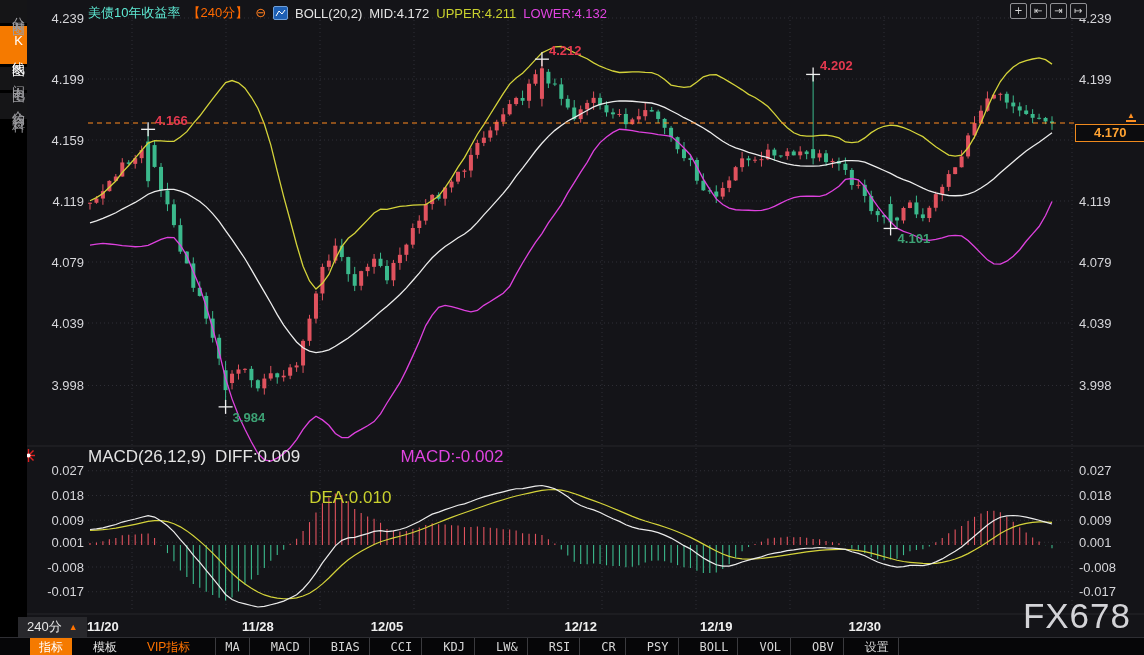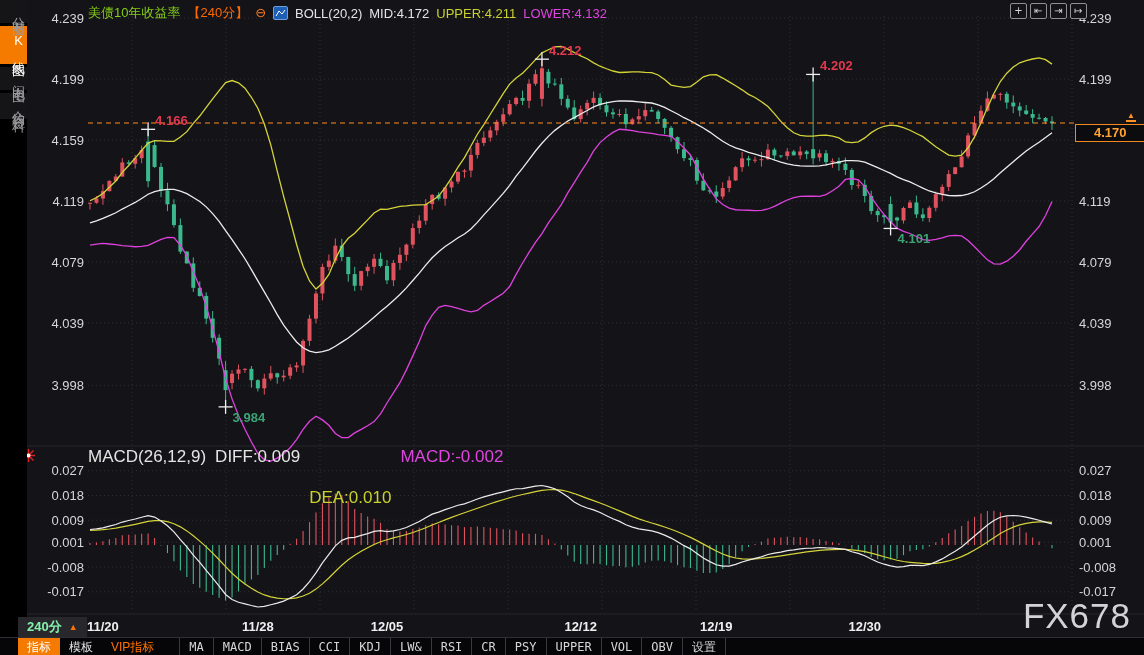--- a/index.html
+++ b/index.html
@@ -7,21 +7,21 @@
        font-family:"Liberation Sans","DejaVu Sans",sans-serif;}
   
   #sidebar{position:absolute;left:0;top:0;width:27px;height:655px;background:#000;z-index:6;}
   .side-tab{writing-mode:vertical-rl;text-orientation:upright;letter-spacing:3px;
             width:27px;box-sizing:border-box;padding:7px 0;margin-bottom:3px;
             text-align:center;font-size:13px;color:#9b9b9f;background:#151517;cursor:pointer;}
   .side-tab.active{background:#f57a00;color:#fff;}
   
   #hdr{position:absolute;left:88px;top:5px;height:16px;display:flex;align-items:center;
        gap:7px;font-size:13px;z-index:4;white-space:nowrap;}
-  .hdr-title{color:#84cc16;}
+  .hdr-title{color:#5eead4;}
   .hdr-period{color:#ff6a00;}
   .hdr-collapse{color:#ff7d1e;font-size:13px;line-height:12px;cursor:pointer;}
   .hdr-white{color:#e4e4e4;}
   .hdr-upper{color:#c9d12e;}
   .hdr-lower{color:#e044e0;}
   #boll-ic{width:13px;height:12px;background:#1d5fb4;border:1px solid #6f9fd8;border-radius:2px;
            display:inline-block;}
   
   #win-icons{position:absolute;left:1010px;top:3px;display:flex;gap:3px;z-index:4;}
   .win-ic{width:15px;height:14px;border:1px solid #909094;border-radius:2px;color:#d8d8d8;
@@ -34,27 +34,27 @@
   #macd-star{position:absolute;left:22px;top:448px;z-index:4;}
   
   #price-box{position:absolute;left:1075px;top:124px;width:62px;height:16px;background:#0c0c0e;
              border:1px solid #f08a1e;color:#ffa332;font-size:13px;font-weight:bold;
              line-height:16px;padding-left:18px;z-index:5;}
   #price-marker{position:absolute;left:1126px;top:111px;color:#ff9022;font-size:8px;
                 border-bottom:2px solid #ff9022;padding:0 1px;line-height:9px;z-index:5;}
   
   #period-cell{position:absolute;left:18px;top:617px;height:18px;padding:1px 9px;background:#28282c;
                display:flex;align-items:center;gap:7px;z-index:6;cursor:pointer;}
-  #period-cell .p-label{color:#86efac;font-size:13px;font-weight:bold;}
+  #period-cell .p-label{color:#e5e5e5;font-size:13px;font-weight:normal;}
   #period-cell .p-arrow{color:#ff7300;font-size:9px;}
   #toolbar{position:absolute;left:0;top:637px;width:1144px;height:18px;background:#060608;
            border-top:1px solid #2e2e33;display:flex;align-items:stretch;z-index:7;
            padding-left:18px;box-sizing:border-box;}
   .tb-item{font-size:12px;color:#e0e0e0;padding:2px 9px;line-height:14px;cursor:pointer;
-           white-space:nowrap;}
+           white-space:nowrap;margin-left:12px;}
   .tb-item.selected{background:#f57a00;color:#fff;}
   .tb-item.vip{color:#ff7300;}
   .tb-item.mono{font-family:"DejaVu Sans Mono","Liberation Mono",monospace;
                 border-right:1px solid #3a3a3e;color:#d6d6d6;}
   .tb-item.mono.first{border-left:1px solid #3a3a3e;margin-left:16px;}
   
   #watermark{position:absolute;right:13px;bottom:19px;font-size:35px;color:#dedee2;
              letter-spacing:1px;z-index:5;opacity:.95;}
   svg#chart-svg{position:absolute;left:0;top:0;z-index:1;}
 </style>
@@ -653,20 +653,20 @@
       <span class="tb-item vip">VIP指标</span>
       <span class="tb-item mono first">MA</span>
       <span class="tb-item mono">MACD</span>
       <span class="tb-item mono">BIAS</span>
       <span class="tb-item mono">CCI</span>
       <span class="tb-item mono">KDJ</span>
       <span class="tb-item mono">LW&amp;</span>
       <span class="tb-item mono">RSI</span>
       <span class="tb-item mono">CR</span>
       <span class="tb-item mono">PSY</span>
-      <span class="tb-item mono">UPPER</span>
+      <span class="tb-item mono">BOLL</span>
       <span class="tb-item mono">VOL</span>
       <span class="tb-item mono">OBV</span>
       <span class="tb-item mono">设置</span>
     </div>
 
   <div id="watermark">FX678</div>
 </div>
 
 </body></html>

